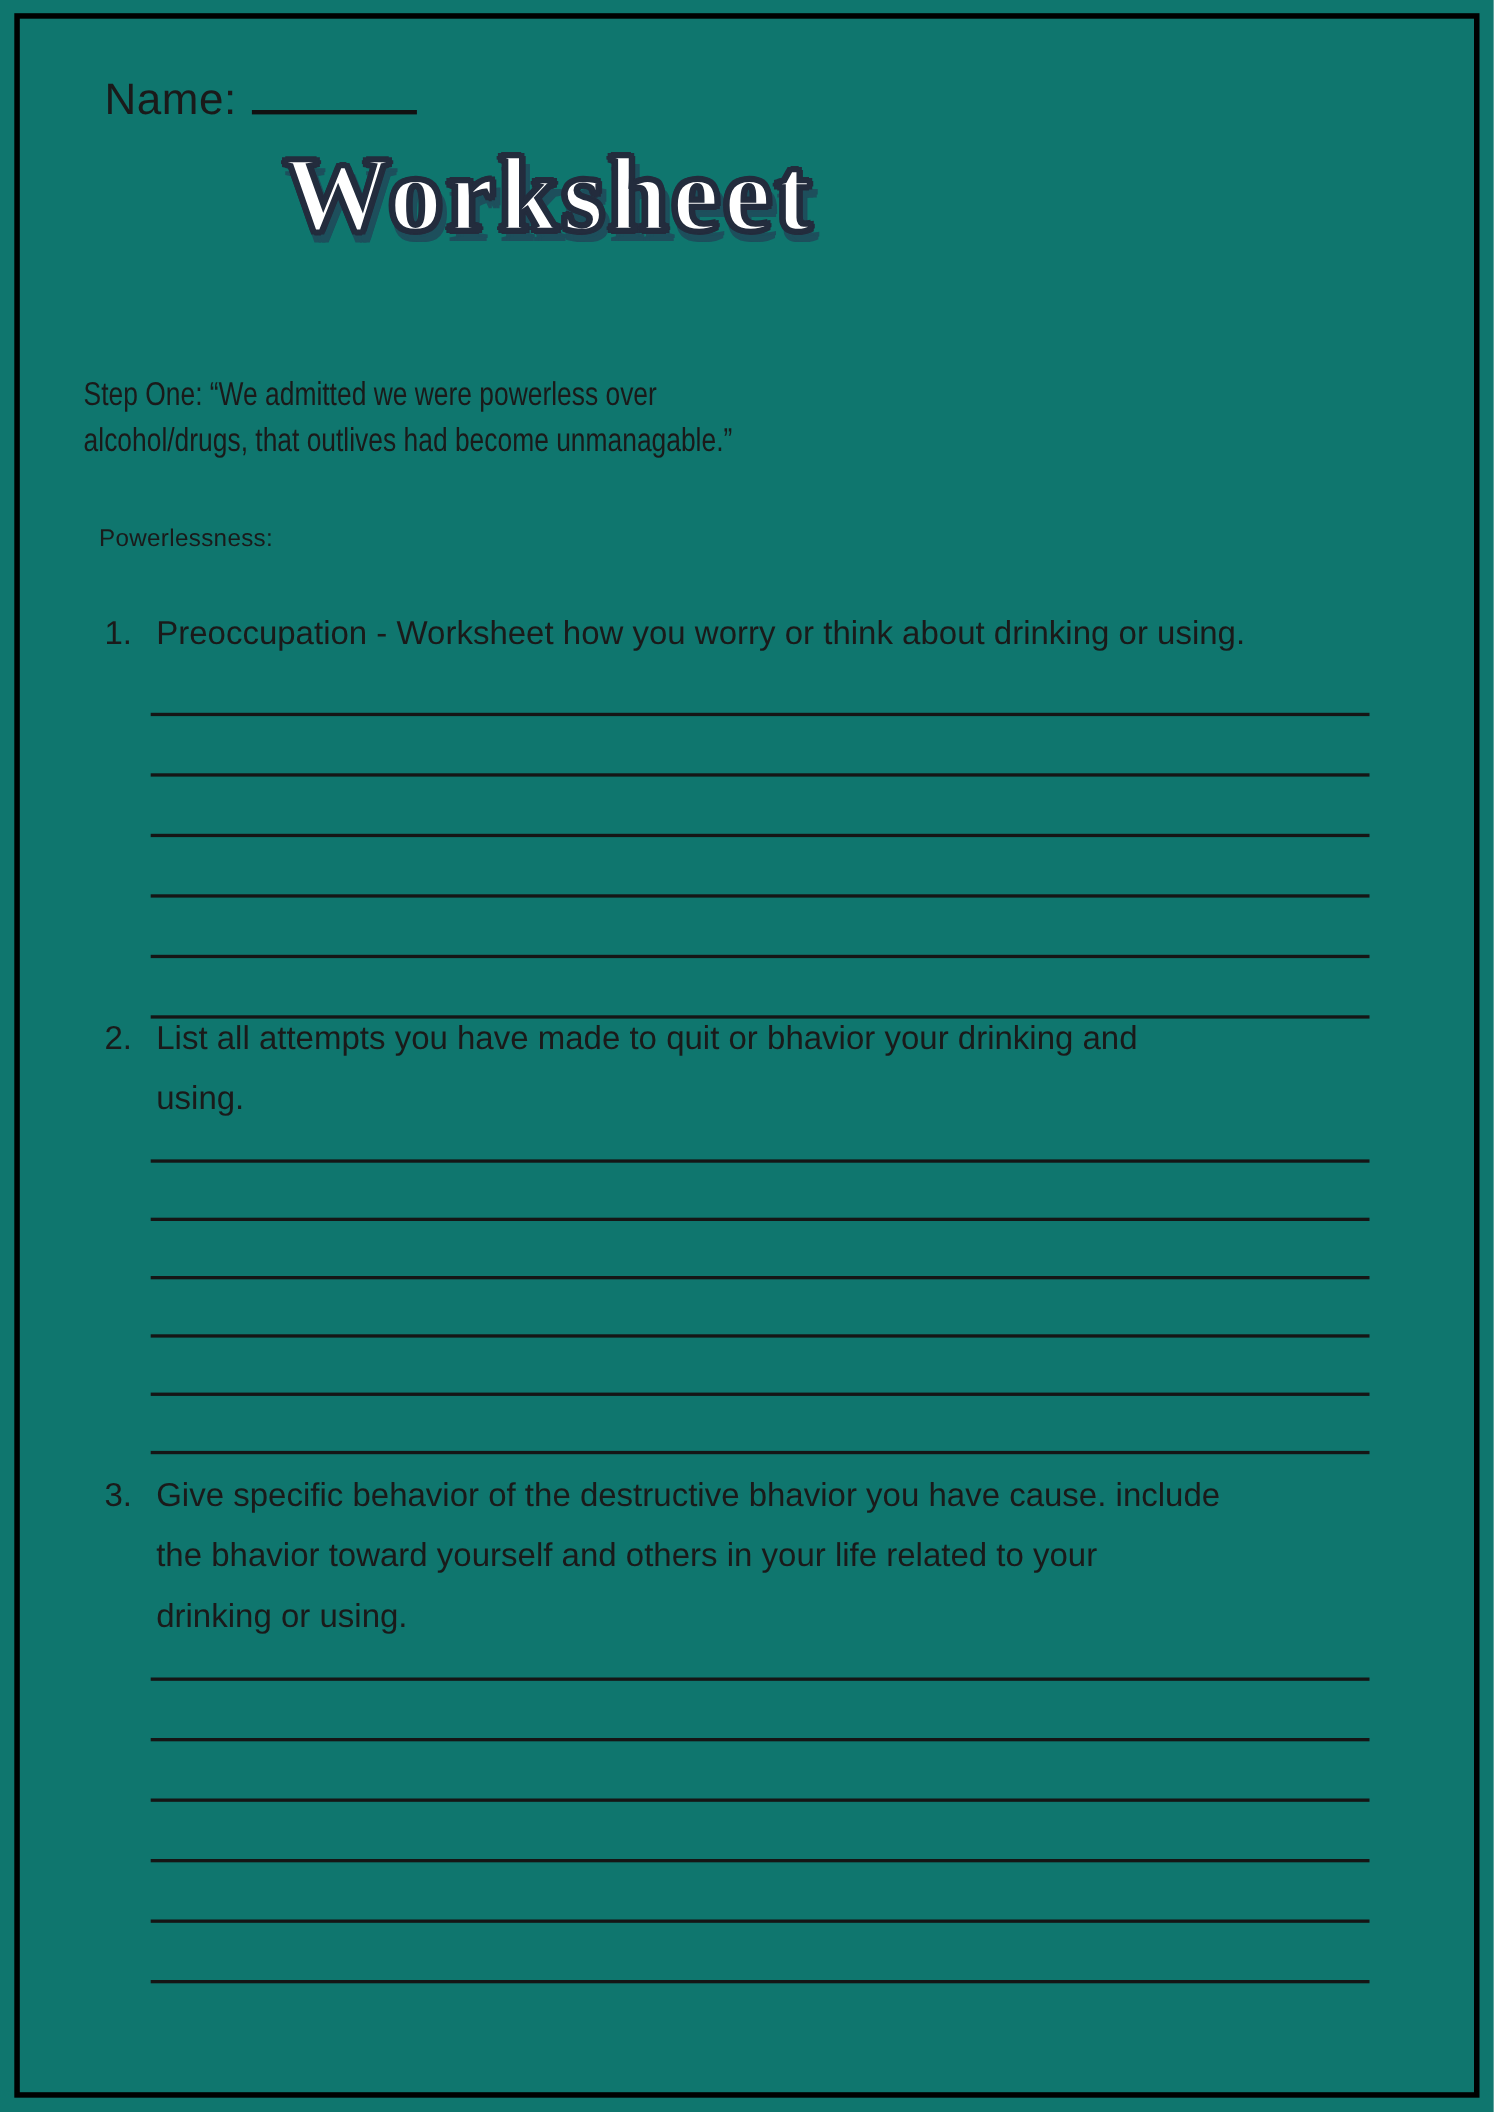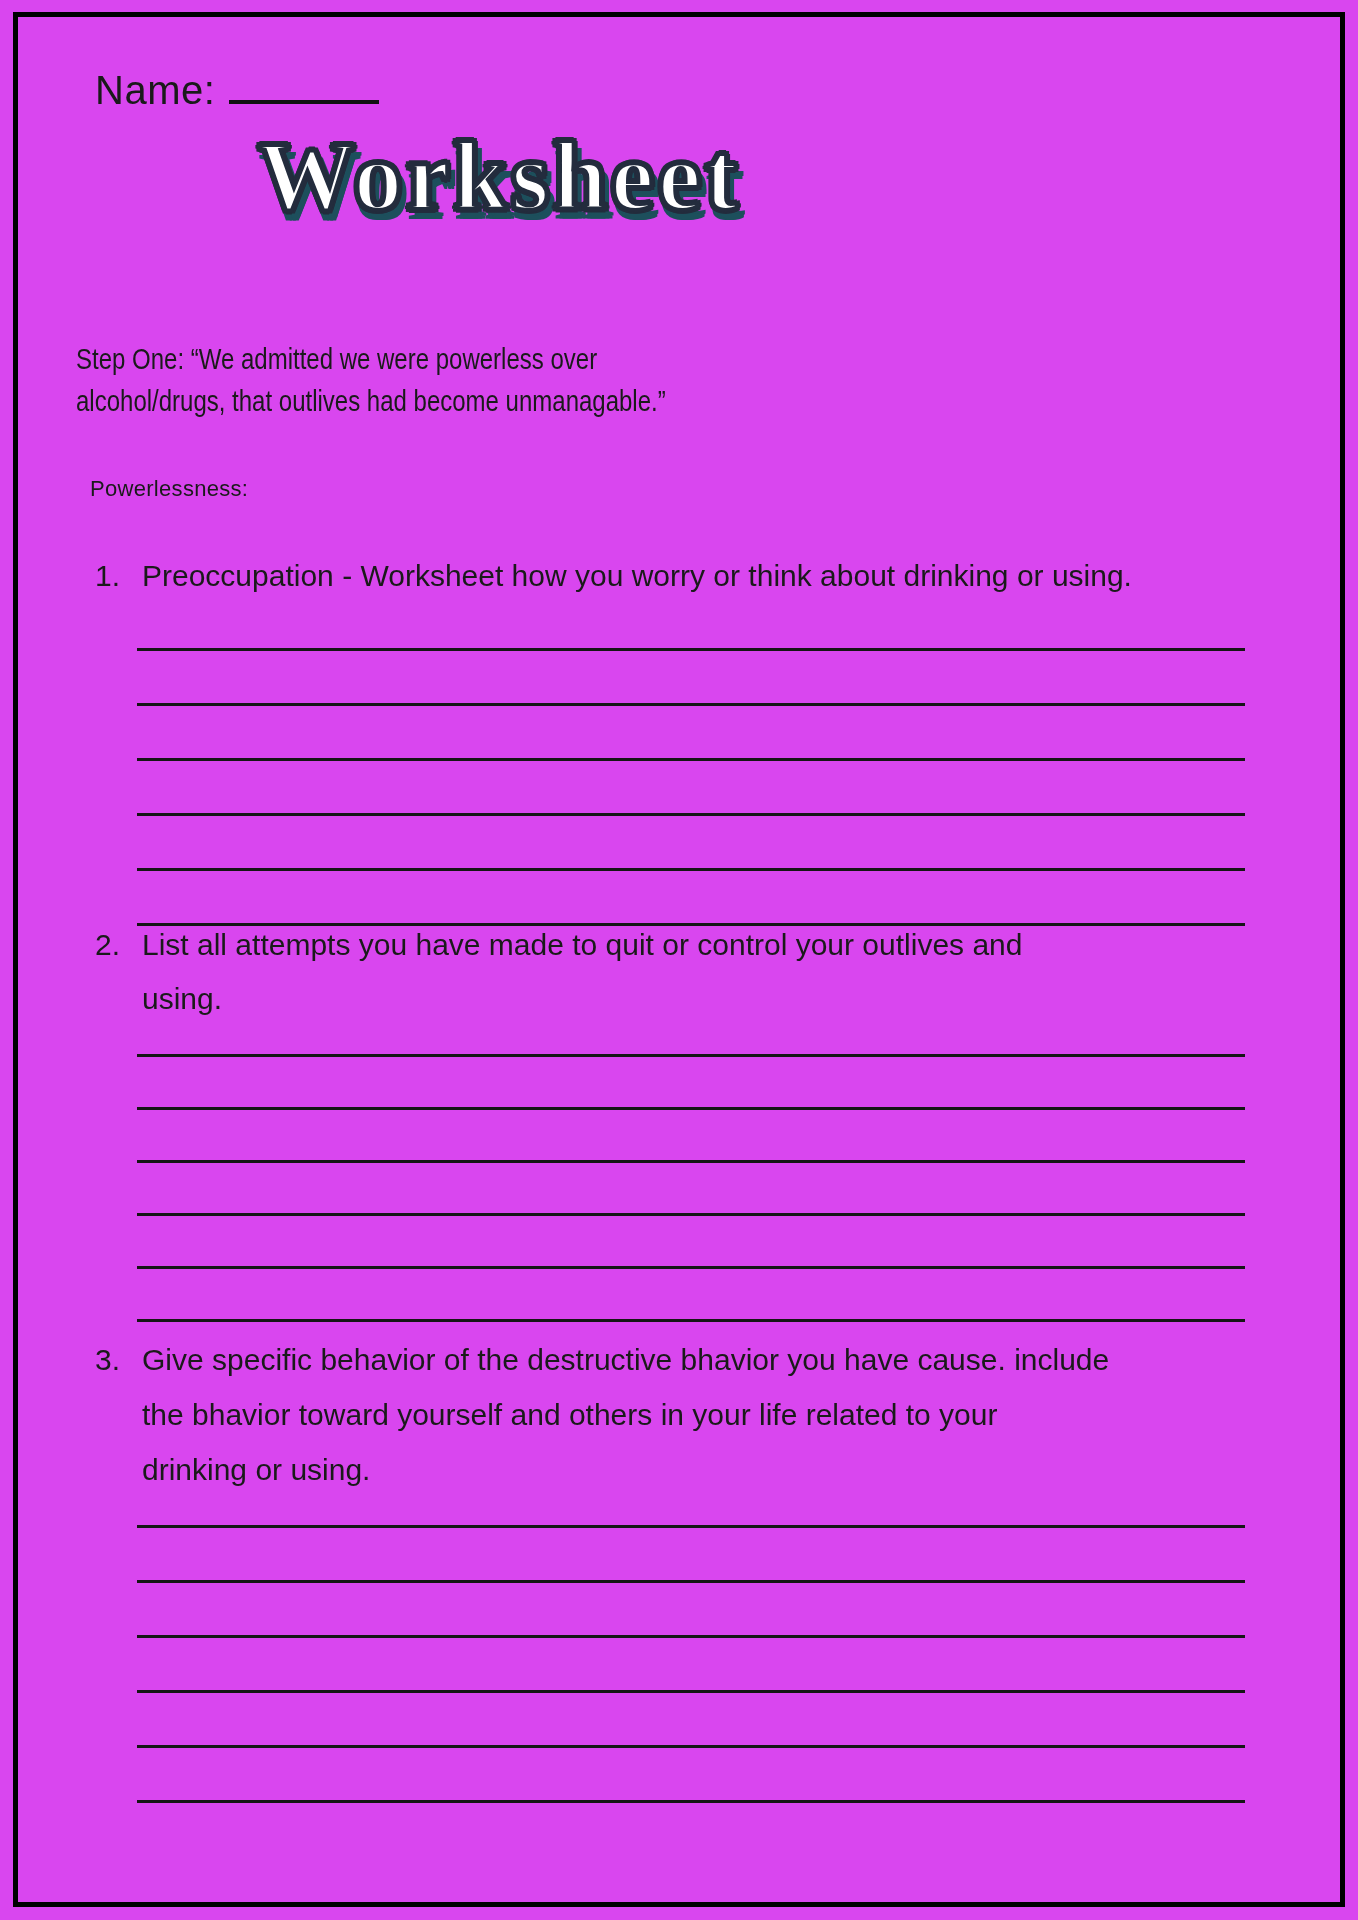--- a/index.html
+++ b/index.html
@@ -1,19 +1,19 @@
 <!DOCTYPE html>
 <html><head>
 <meta charset="utf-8">
 <style>
   html,body { margin:0; padding:0; background:#ffffff; }
   .page {
     position:relative;
     width:1358px; height:1920px;
-    background:#d946ef;
+    background:#0f766e;
     font-family:"Liberation Sans","DejaVu Sans",sans-serif;
     color:#1a1a1a;
     overflow:hidden;
   }
   .frame {
     position:absolute; top:12px; left:13px; right:13px; bottom:13px;
     border:5px solid #000;
     pointer-events:none;
   }
   
@@ -95,21 +95,21 @@
       <div class="line"></div>
       <div class="line"></div>
       <div class="line"></div>
       <div class="line"></div>
     </div>
   </div>
 
   <div class="q q2">
     <div class="q-text">
       <span class="q-num">2.</span>
-      <div class="q-line">List all attempts you have made to quit or control your outlives and</div>
+      <div class="q-line">List all attempts you have made to quit or bhavior your drinking and</div>
       <div class="q-line">using.</div>
     </div>
     <div class="lines">
       <div class="line"></div>
       <div class="line"></div>
       <div class="line"></div>
       <div class="line"></div>
       <div class="line"></div>
       <div class="line"></div>
     </div>

